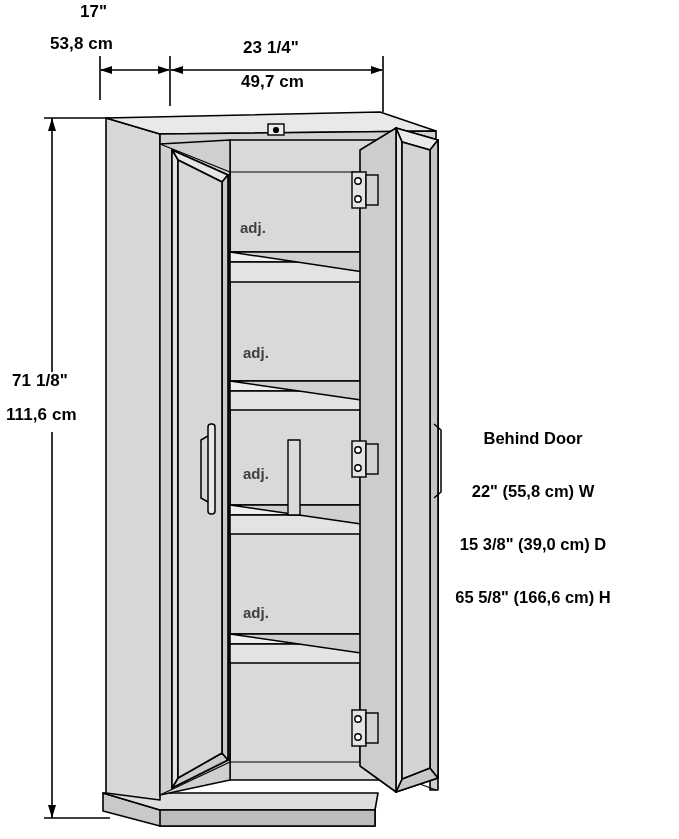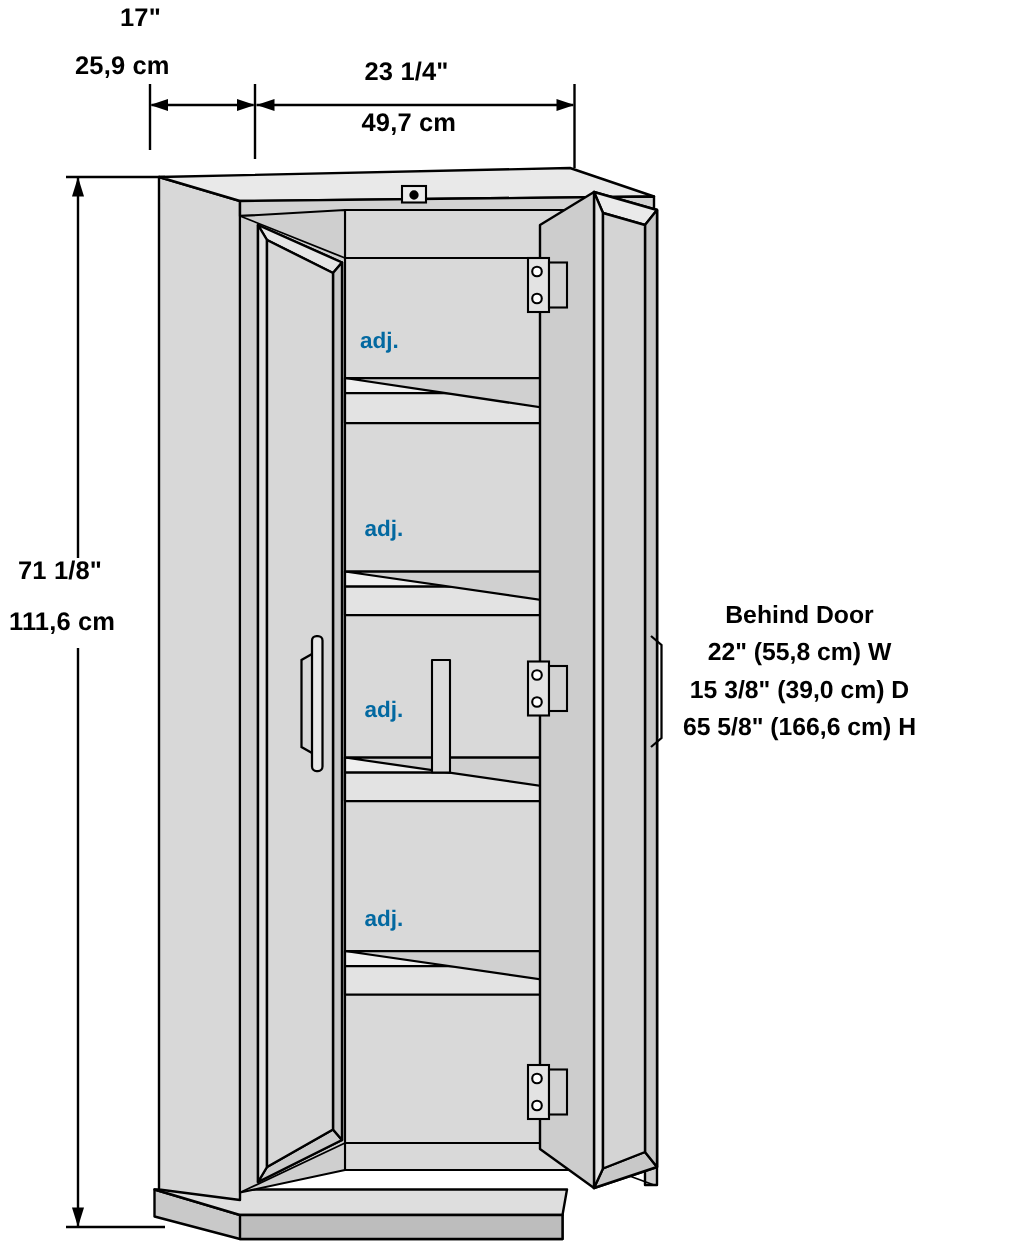--- a/index.html
+++ b/index.html
@@ -31,35 +31,35 @@
     font-size: 17px;
     font-weight: 700;
     letter-spacing: 0.1px;
     white-space: nowrap;
     color: #000;
   }
   .shelf-label {
     position: absolute;
     font-size: 15px;
     font-weight: 700;
-    color: #0369a1;
+    color: #404040;
     white-space: nowrap;
   }
   .note-block {
     position: absolute;
     right: 16px;
     top: 398px;
     width: 260px;
     text-align: center;
     font-size: 16.5px;
     font-weight: 700;
     line-height: 25px;
     white-space: nowrap;
   }
-  .note-block div { white-space: nowrap; }
+  .note-block div { white-space: nowrap; margin-top: 28px; }
 </style>
 </head>
 <body>
 
 <div class="stage">
 
   <svg class="diagram" viewBox="0 0 679 839">
 
     <g stroke="#000" stroke-width="1.6" fill="none">
 
@@ -203,21 +203,21 @@
       <rect x="352" y="710" width="14" height="36" fill="#e3e3e3"></rect>
       <rect x="366" y="713" width="12" height="30" fill="#d2d2d2"></rect>
       <circle cx="358" cy="719" r="3.2" fill="#ffffff"></circle>
       <circle cx="358" cy="737" r="3.2" fill="#ffffff"></circle>
     </g>
 
   </svg>
 
   <div class="dim-label" style="left:80px; top:2px;">17"</div>
 
-  <div class="dim-label" style="left:50px; top:34px;">25,9 cm</div>
+  <div class="dim-label" style="left:50px; top:34px;">53,8 cm</div>
 
   <div class="dim-label" style="left:243px; top:38px;">23 1/4"</div>
 
   <div class="dim-label" style="left:241px; top:72px;">49,7 cm</div>
 
   <div class="dim-label" style="left:12px; top:371px;">71 1/8"</div>
 
   <div class="dim-label" style="left:6px; top:405px;">111,6 cm</div>
 
   <div class="shelf-label" style="left:240px; top:219px;">adj.</div>

